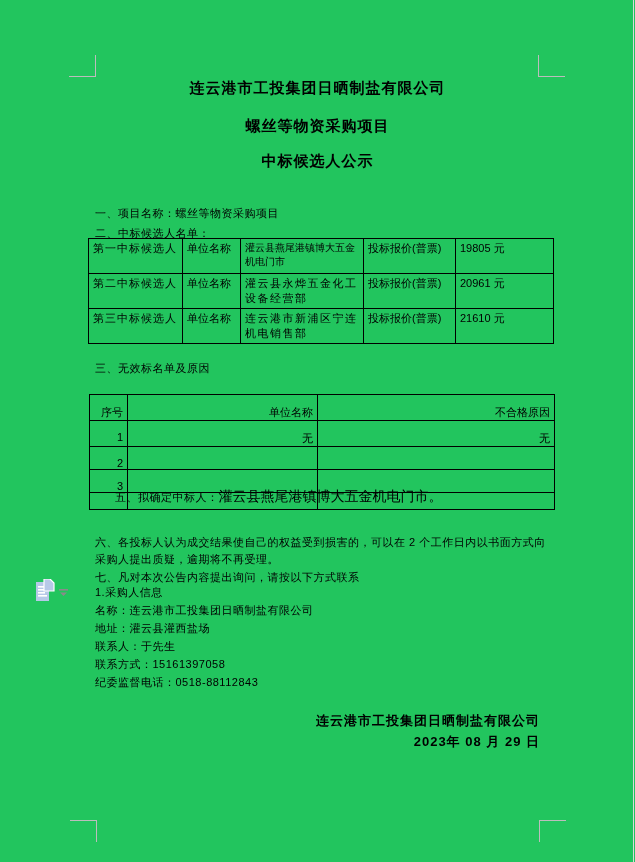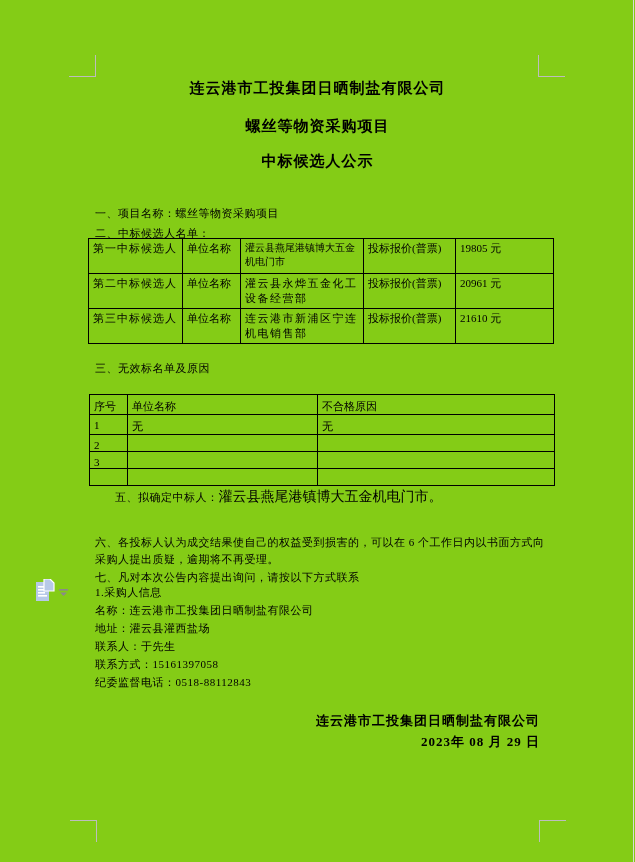--- a/index.html
+++ b/index.html
@@ -1,18 +1,18 @@
 <!DOCTYPE html>
 <html><head>
 <meta charset="utf-8">
 <style>
   html,body { margin:0; padding:0; background:#fff; }
   .page {
-    position:relative; width:635px; height:862px; background:#84cc16;
-    font-family:Liberation Serif, serif; color:#000; overflow:hidden;
+    position:relative; width:635px; height:862px; background:#22c55e;
+    font-family:Liberation Sans, sans-serif; color:#000; overflow:hidden;
   }
   .edge-right { position:absolute; top:0; right:1px; width:1px; height:862px; background:#d9d9d9; }
 
   
   .crop { position:absolute; width:26px; height:21px; }
   .crop.tl { left:69px;  top:55px;  border-right:1px solid #bdbdbd; border-bottom:1px solid #bdbdbd; }
   .crop.tr { left:538px; top:55px;  border-left:1px solid #bdbdbd;  border-bottom:1px solid #bdbdbd; }
   .crop.bl { left:70px;  top:820px; border-right:1px solid #bdbdbd; border-top:1px solid #bdbdbd; }
   .crop.br { left:539px; top:820px; border-left:1px solid #bdbdbd;  border-top:1px solid #bdbdbd; }
 
@@ -29,21 +29,21 @@
 
   table { border-collapse:collapse; position:absolute; table-layout:fixed; }
   td { border:1px solid #000; font-size:11px; vertical-align:top; padding:2px 4px 0 4px; overflow:hidden; }
   .tbl1 { left:88px; top:238px; width:465px; }
   .tbl1 tr { height:35px; }
   .tbl1 .rank  { letter-spacing:1px; }
   .tbl1 .uval  { letter-spacing:1.5px; }
   .tbl1 tr.first .uval { font-size:10px; letter-spacing:0; }
   .tbl2 { left:89px; top:394px; width:465px; }
   .tbl2 tr { height:17px; }
-  .tbl2 td { padding-top:4px; }
+  .tbl2 td { padding-top:10px;text-align:right; }
 
   .footer { position:absolute; left:95px; width:445px; text-align:right; font-weight:bold; font-size:13px; letter-spacing:1px; }
   .f1 { top:712px; } .f2 { top:733px; }
 
   .paste-btn   { position:absolute; left:35px; top:579px; width:20px; height:23px; cursor:pointer; }
   .paste-caret { position:absolute; left:58px; top:583px; width:11px; height:9px; cursor:pointer; }
 </style>
 </head>
 <body>
 
@@ -128,21 +128,21 @@
       <td></td>
       <td></td>
       <td></td>
     </tr>
   </tbody>
     </table>
 
   <div class="line s5">
     <span>五、拟确定中标人：</span><span class="pasted">灌云县燕尾港镇博大五金机电门市。</span>
   </div>
-  <div class="para s6">六、各投标人认为成交结果使自己的权益受到损害的，可以在 6 个工作日内以书面方式向采购人提出质疑，逾期将不再受理。</div>
+  <div class="para s6">六、各投标人认为成交结果使自己的权益受到损害的，可以在 2 个工作日内以书面方式向采购人提出质疑，逾期将不再受理。</div>
   <div class="line s7">七、凡对本次公告内容提出询问，请按以下方式联系</div>
   <div class="line buyer-h">1.采购人信息</div>
 
   <div class="line c1l">名称：连云港市工投集团日晒制盐有限公司</div>
   <div class="line c2l">地址：灌云县灌西盐场</div>
   <div class="line c3l">联系人：于先生</div>
   <div class="line c4l">联系方式：15161397058</div>
   <div class="line c5l">纪委监督电话：0518-88112843</div>
 
   <div class="footer f1">连云港市工投集团日晒制盐有限公司</div>

